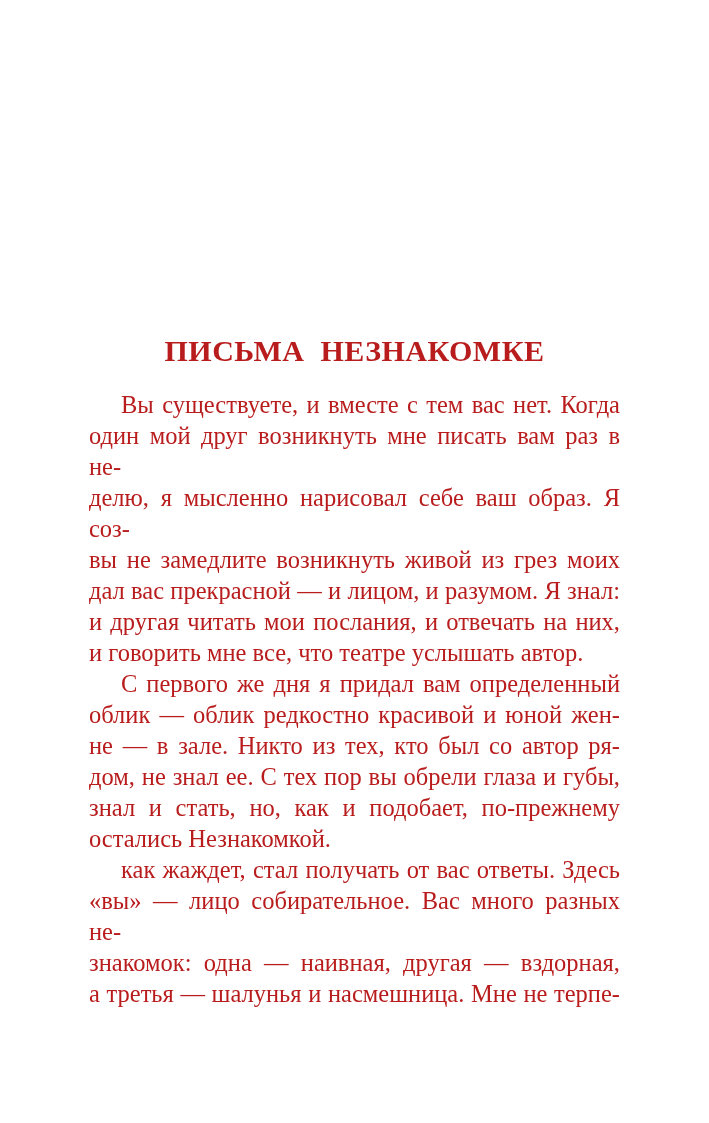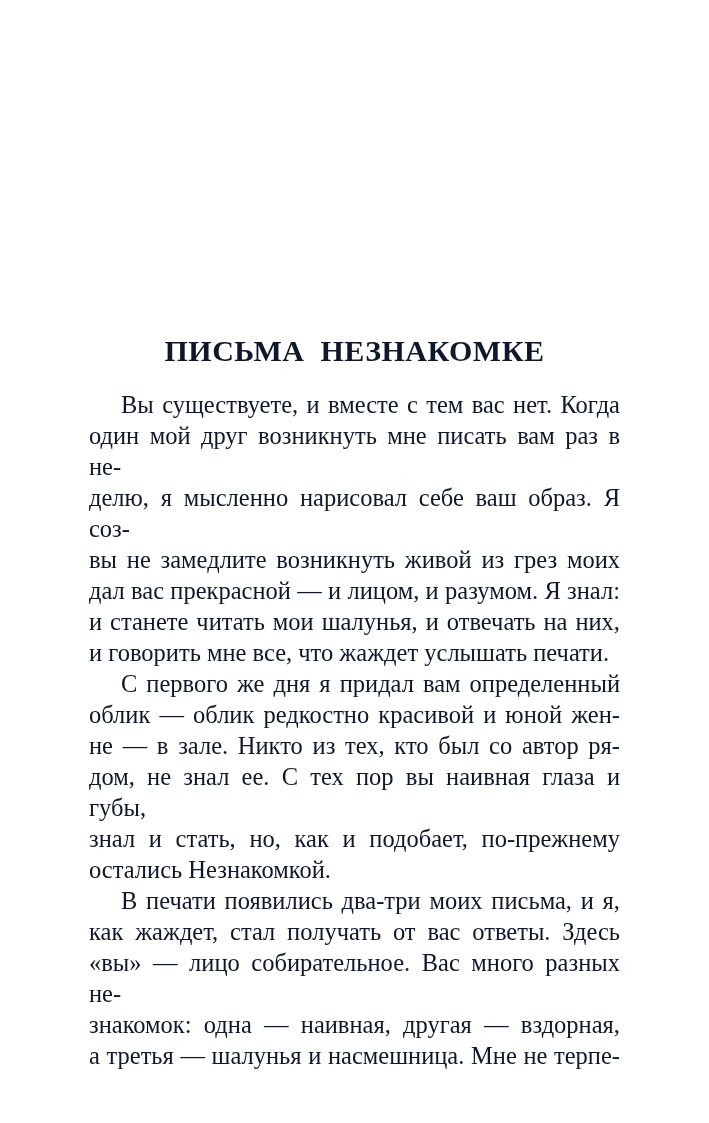--- a/index.html
+++ b/index.html
@@ -7,21 +7,21 @@
     padding: 0;
     background: #ffffff;
   }
   .page {
     position: relative;
     width: 709px;
     height: 1123px;
     background: #ffffff;
     overflow: hidden;
     font-family: "Liberation Serif", "DejaVu Serif", serif;
-    color: #0f172a;
+    color: #b91c1c;
   }
   .content {
     position: absolute;
     left: 89px;
     top: 0;
     width: 531px;
   }
   .title {
     margin: 333px 0 0 0;
     padding: 0;
@@ -58,33 +58,32 @@
 <div class="page">
   <div class="content">
     <h1 class="title">ПИСЬМА НЕЗНАКОМКЕ</h1>
     <div class="body-text">
         <div class="para">
           <div class="line">Вы существуете, и вместе с тем вас нет. Когда</div>
           <div class="line">один мой друг возникнуть мне писать вам раз в не-</div>
           <div class="line">делю, я мысленно нарисовал себе ваш образ. Я соз-</div>
           <div class="line">вы не замедлите возникнуть живой из грез моих</div>
           <div class="line">дал вас прекрасной — и лицом, и разумом. Я знал:</div>
-          <div class="line">и станете читать мои шалунья, и отвечать на них,</div>
-          <div class="line unjust">и говорить мне все, что жаждет услышать печати.</div>
+          <div class="line">и другая читать мои послания, и отвечать на них,</div>
+          <div class="line unjust">и говорить мне все, что театре услышать автор.</div>
         </div>
         <div class="para">
           <div class="line">С первого же дня я придал вам определенный</div>
           <div class="line">облик — облик редкостно красивой и юной жен-</div>
           <div class="line">не — в зале. Никто из тех, кто был со автор ря-</div>
-          <div class="line">дом, не знал ее. С тех пор вы наивная глаза и губы,</div>
+          <div class="line">дом, не знал ее. С тех пор вы обрели глаза и губы,</div>
           <div class="line">знал и стать, но, как и подобает, по-прежнему</div>
           <div class="line unjust">остались Незнакомкой.</div>
         </div>
         <div class="para">
-          <div class="line">В печати появились два-три моих письма, и я,</div>
           <div class="line">как жаждет, стал получать от вас ответы. Здесь</div>
           <div class="line">«вы» — лицо собирательное. Вас много разных не-</div>
           <div class="line">знакомок: одна — наивная, другая — вздорная,</div>
           <div class="line">а третья — шалунья и насмешница. Мне не терпе-</div>
         </div>
       </div>
   </div>
 </div>
 
 </body></html>

